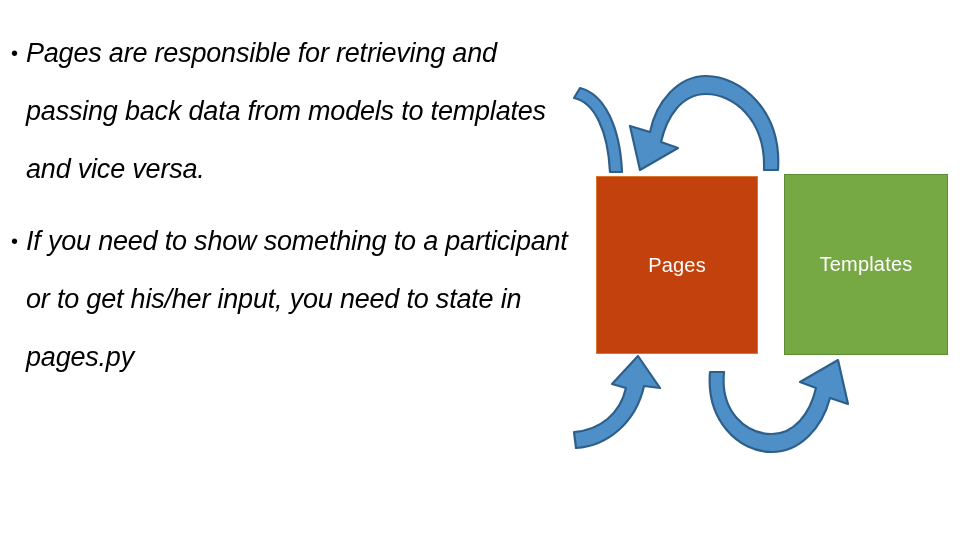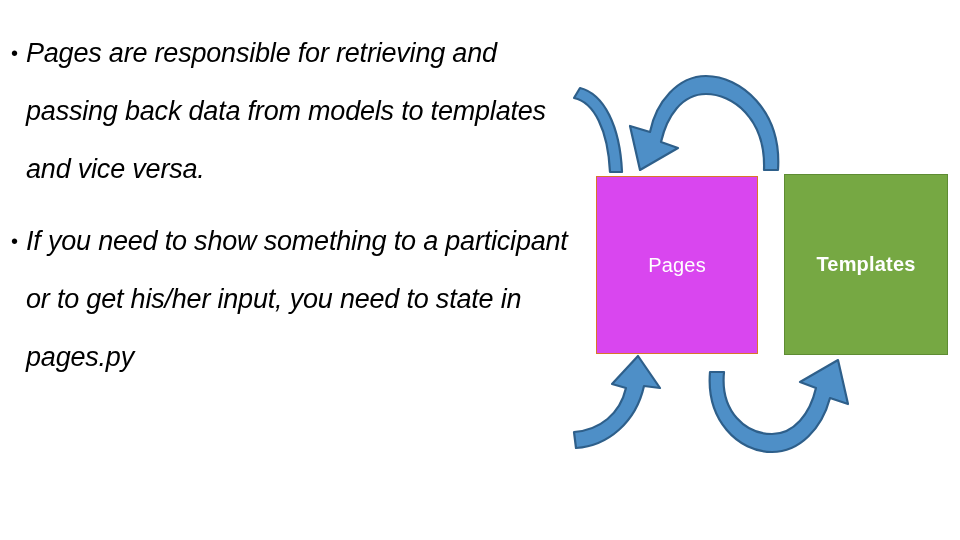--- a/index.html
+++ b/index.html
@@ -73,31 +73,30 @@
     font-size: 20px;
     font-family: "Liberation Sans", sans-serif;
     font-weight: 400;
     letter-spacing: 0.2px;
   }
   #node-pages {
     left: 36px;
     top: 116px;
     width: 162px;
     height: 178px;
-    background: #d946ef;
+    background: #c2410c;
     border: 1px solid #D9762A;
   }
   #node-templates {
     left: 224px;
     top: 114px;
     width: 164px;
     height: 181px;
     background: #76A843;
     border: 1px solid #5E8C33;
-    font-weight: bold;
   }
 </style>
 </head>
 <body>
 
 <div id="slide">
 
   <div id="text-body">
 
     <div class="bullet-item">

